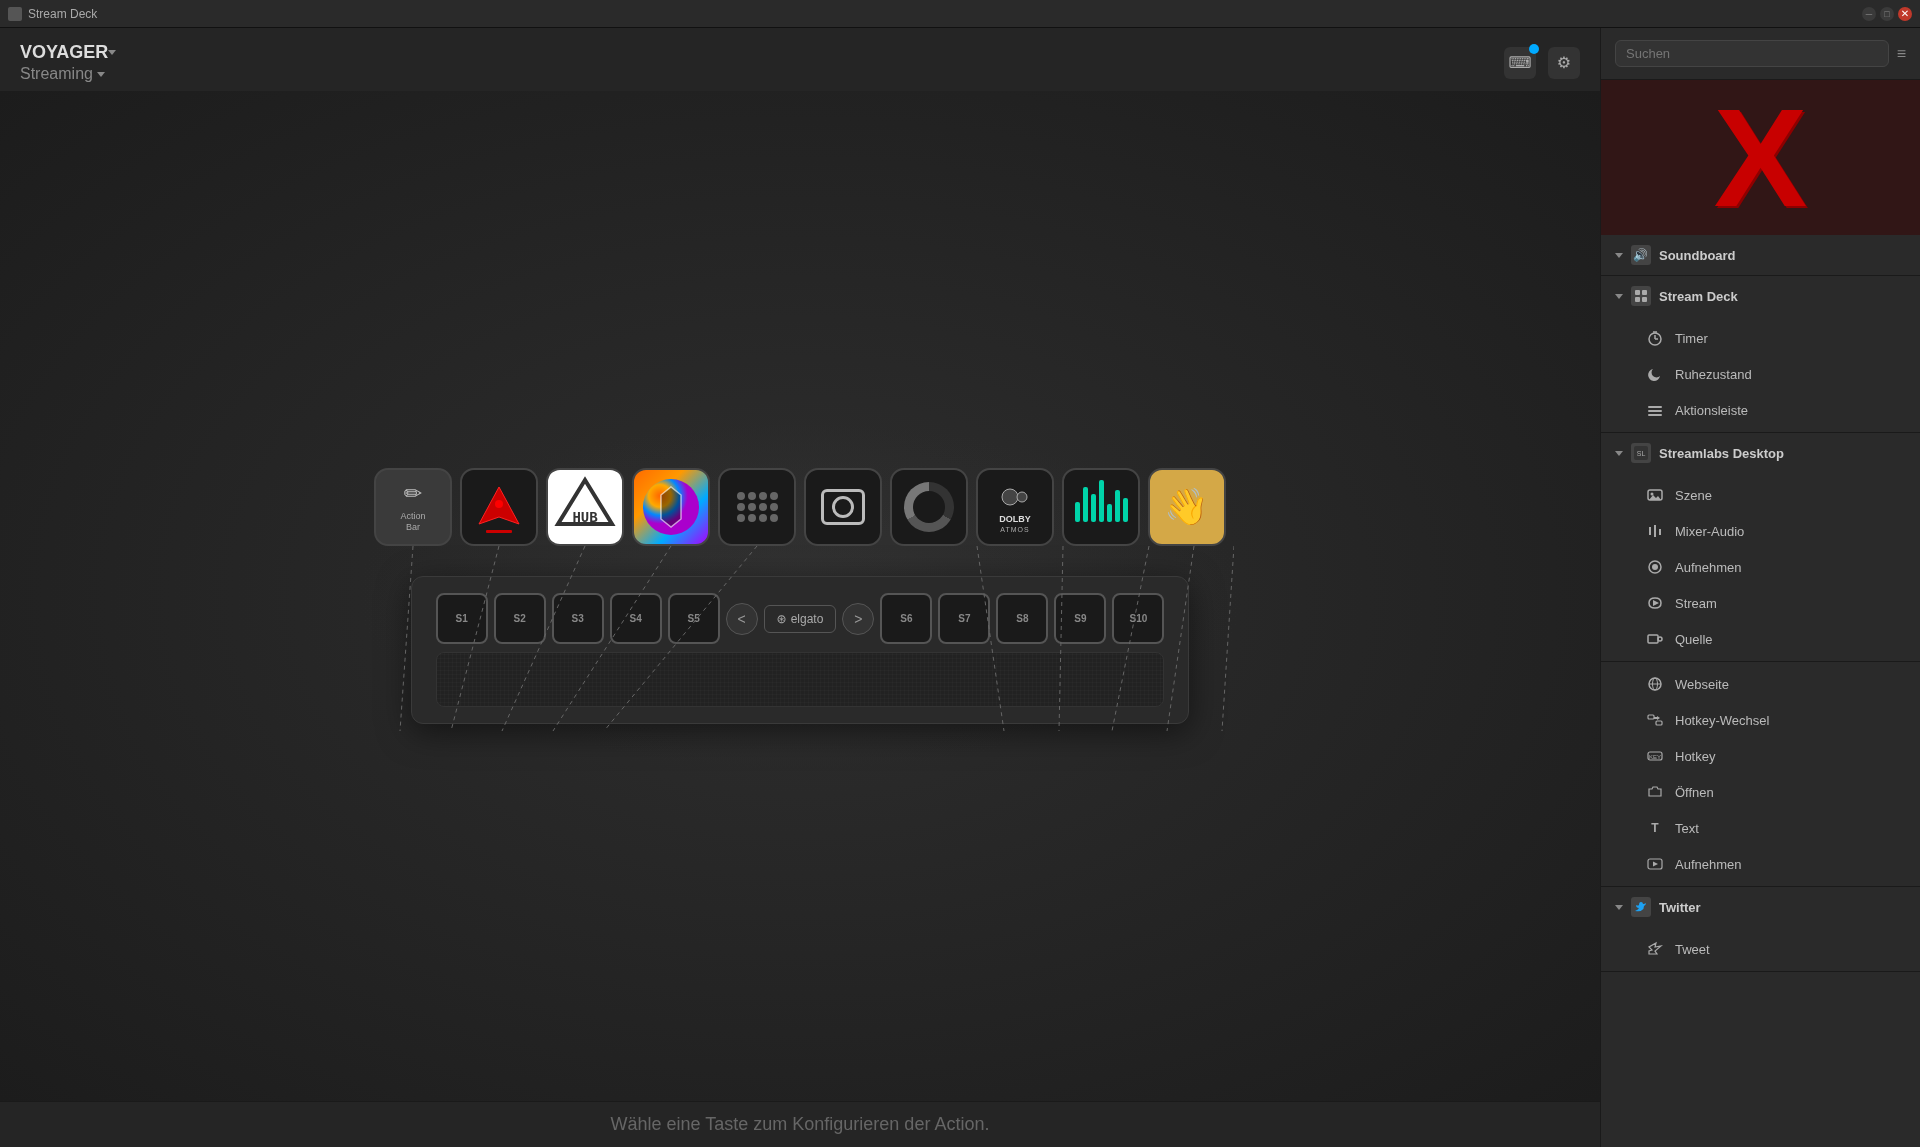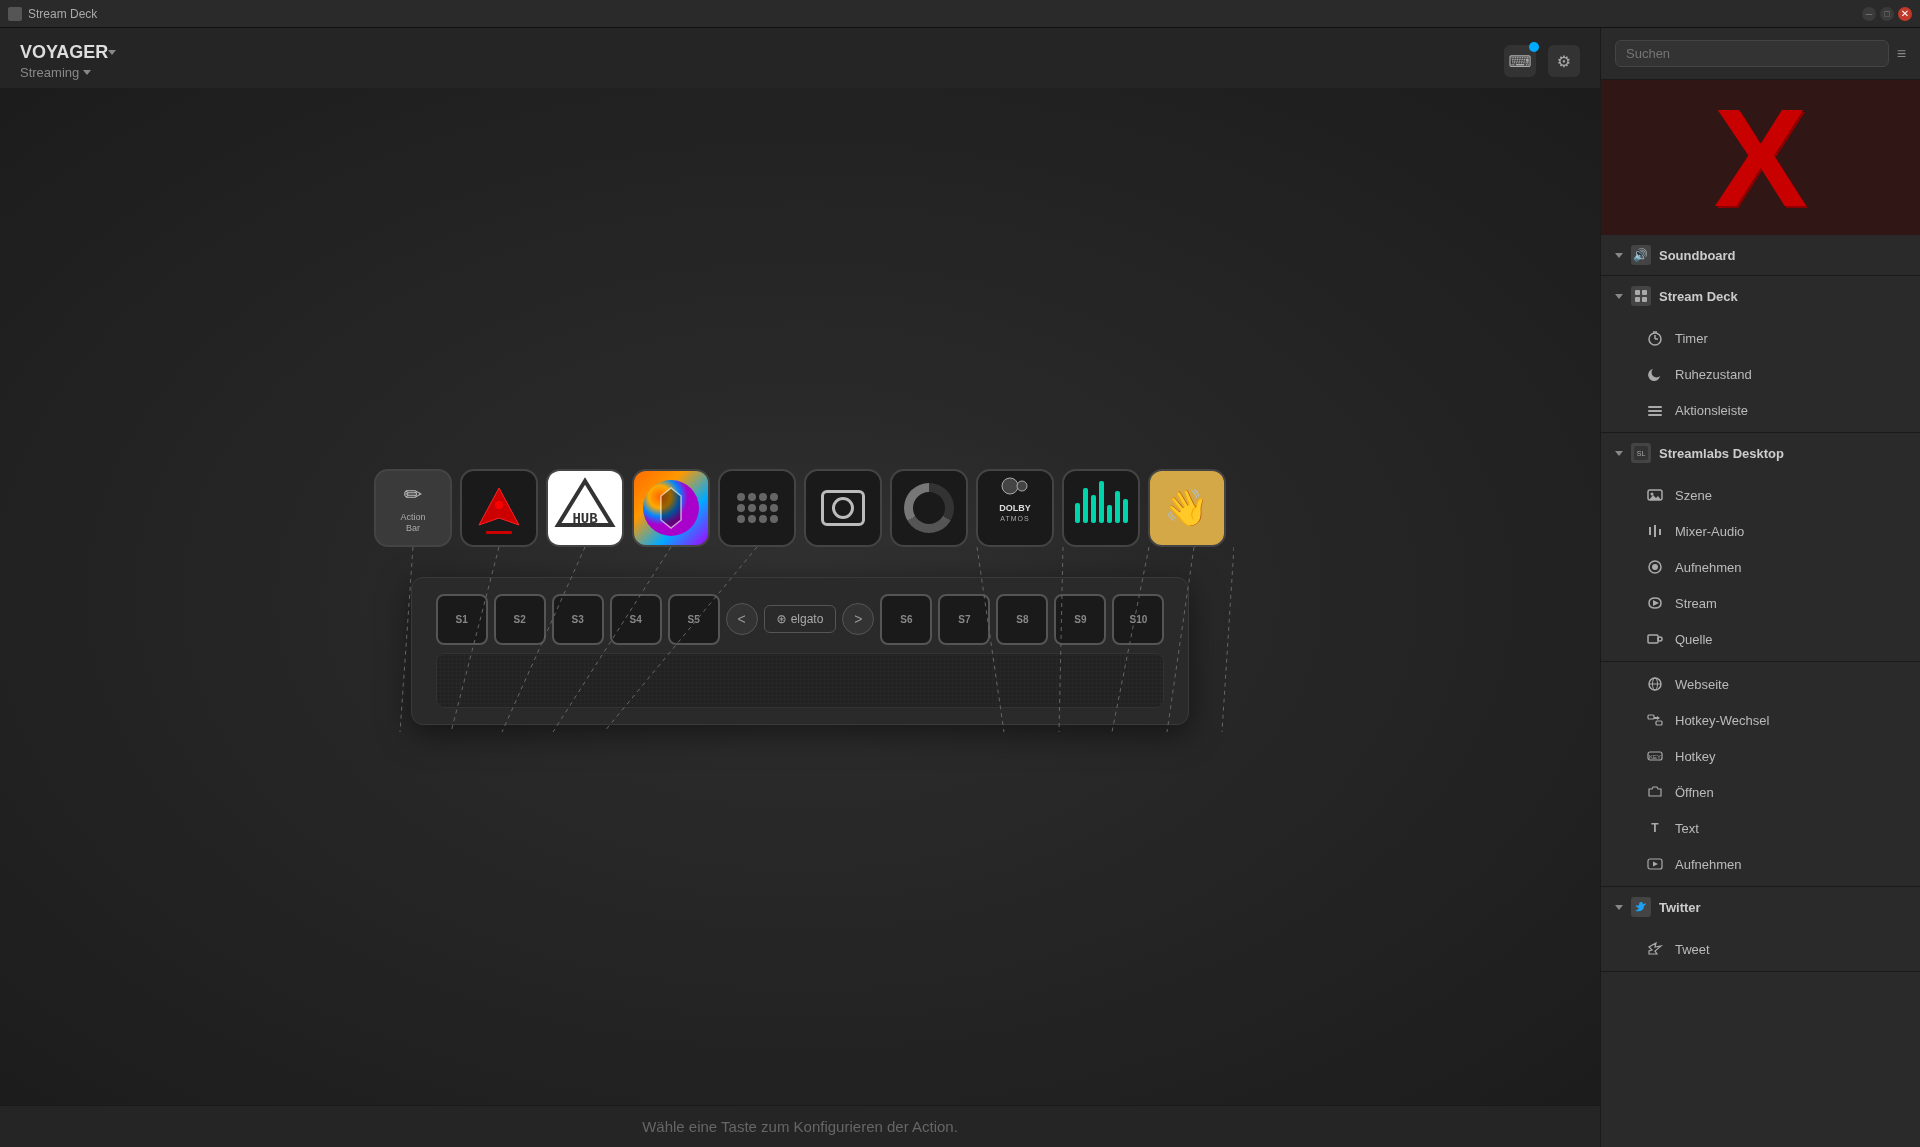--- a/index.html
+++ b/index.html
@@ -91,21 +91,21 @@
       align-items: center;
       font-size: 18px;
       font-weight: 600;
       color: #ddd;
       cursor: pointer;
     }
     .header-profile {
       display: flex;
       align-items: center;
       gap: 4px;
-      font-size: 13px;
+      font-size: 16px;
       color: #888;
       margin-top: 2px;
       cursor: pointer;
     }
     .chevron-down {
       display: inline-block;
       width: 0;
       height: 0;
       border-left: 4px solid transparent;
       border-right: 4px solid transparent;
@@ -285,21 +285,21 @@
       height: 32px;
       border-radius: 50%;
       background: #1a1a1a;
     }
 
     
     .btn-dolby {
       background: #1a1a1a;
       display: flex;
       align-items: center;
-      justify-content: flex-start;
+      justify-content: center;
       flex-direction: column;
       gap: 2px;
     }
 
     
     .btn-audio {
       background: #1a1a1a;
       display: flex;
       align-items: center;
       justify-content: center;
@@ -399,21 +399,21 @@
         rgba(255,255,255,0.02) 4px
       );
     }
 
     
     .bottom-status {
       padding: 12px 20px;
       background: #252525;
       border-top: 1px solid #1a1a1a;
       text-align: center;
-      font-size: 15px;
+      font-size: 18px;
       color: #666;
     }
 
     
     .right-sidebar {
       width: 320px;
       background: #2a2a2a;
       border-left: 1px solid #1a1a1a;
       display: flex;
       flex-direction: column;

